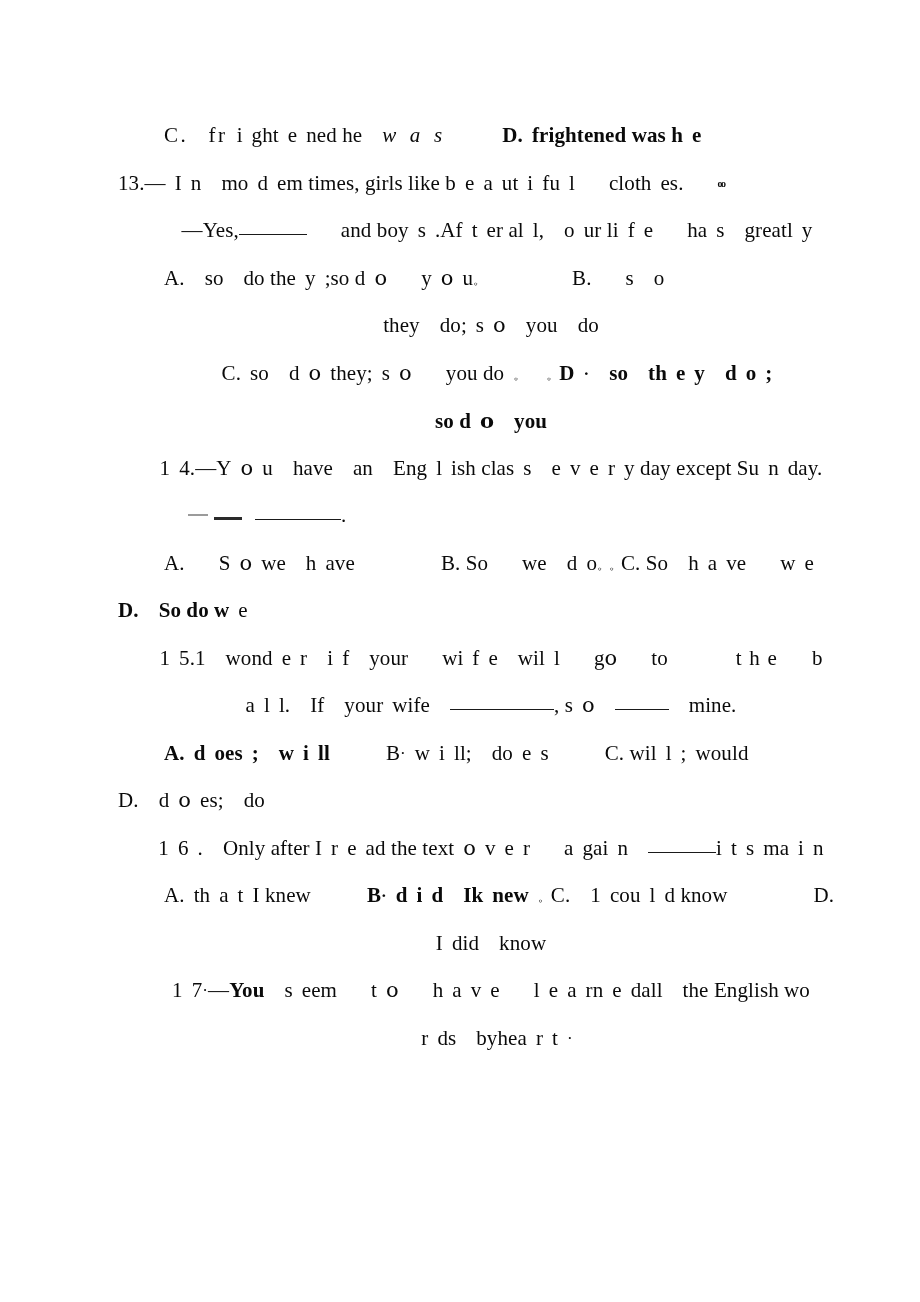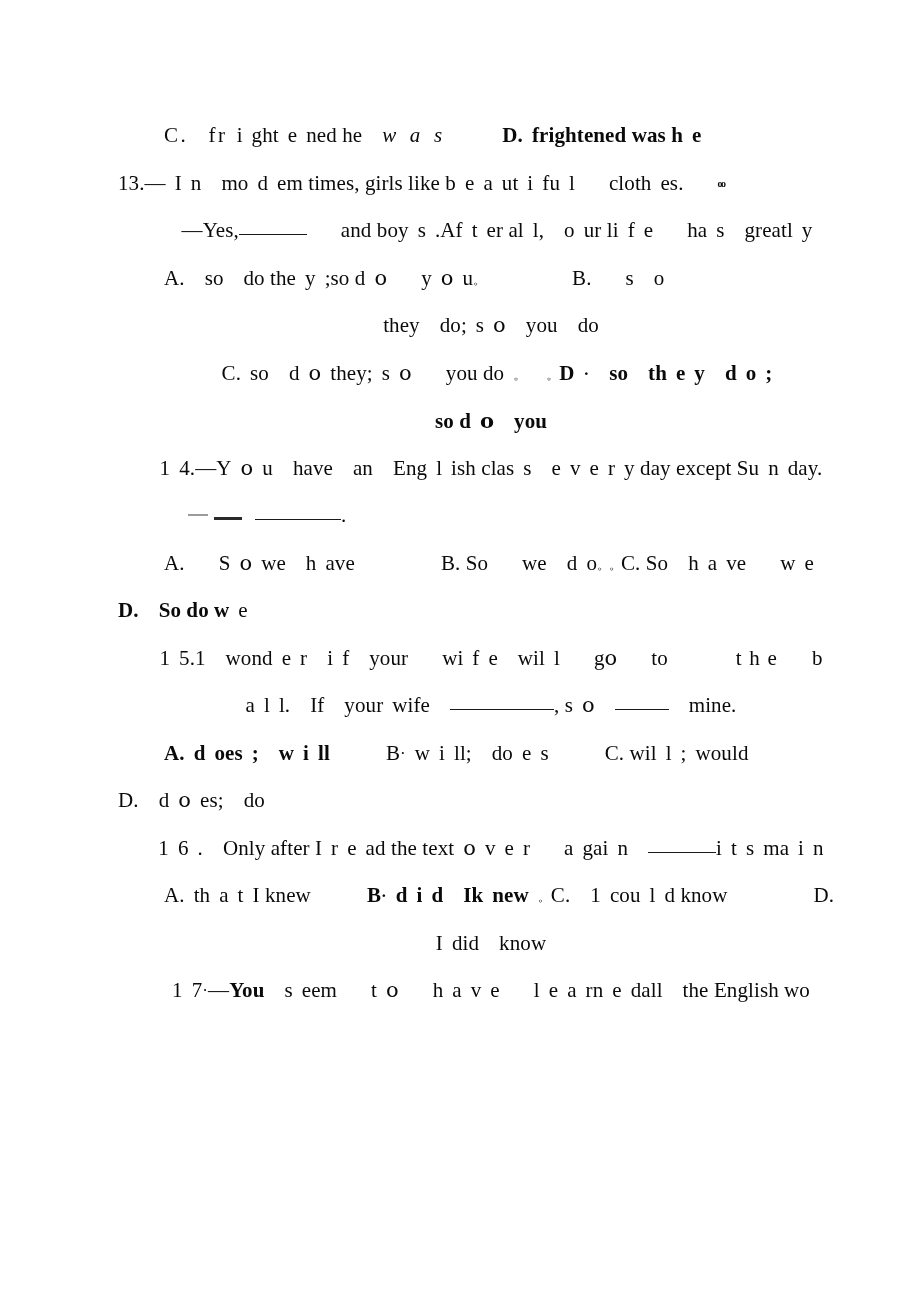--- a/index.html
+++ b/index.html
@@ -198,15 +198,18 @@
     </div>
 
     <div class="line ind-1">
       <span>I</span><span class="gap-s"></span><span>did</span><span class="gap-m"></span><span>know</span>
     </div>
 
     <div class="line ind-1">
       <span>1</span><span class="gap-s"></span><span>7</span><span class="mid-dot">·</span><span>—</span><span class="bold">You</span><span class="gap-m"></span><span>s</span><span class="gap-s"></span><span>eem</span><span class="gap-l"></span><span>t</span><span class="gap-s"></span><span class="alt">o</span><span class="gap-l"></span><span>h</span><span class="gap-s"></span><span>a</span><span class="gap-s"></span><span>v</span><span class="gap-s"></span><span>e</span><span class="gap-l"></span><span>l</span><span class="gap-s"></span><span>e</span><span class="gap-s"></span><span>a</span><span class="gap-s"></span><span>rn</span><span class="gap-s"></span><span>e</span><span class="gap-s"></span><span>d</span><span>all</span><span class="gap-m"></span><span>the English wo</span>
     </div>
 
+    <div class="line ind-2">
+      <span>r</span><span class="gap-s"></span><span>ds</span><span class="gap-m"></span><span>b</span><span>y</span><span>hea</span><span class="gap-s"></span><span>r</span><span class="gap-s"></span><span>t</span><span class="gap-s"></span><span class="mid-dot">·</span>
+    </div>
 
   </div>
 </div>
 
 </body></html>

